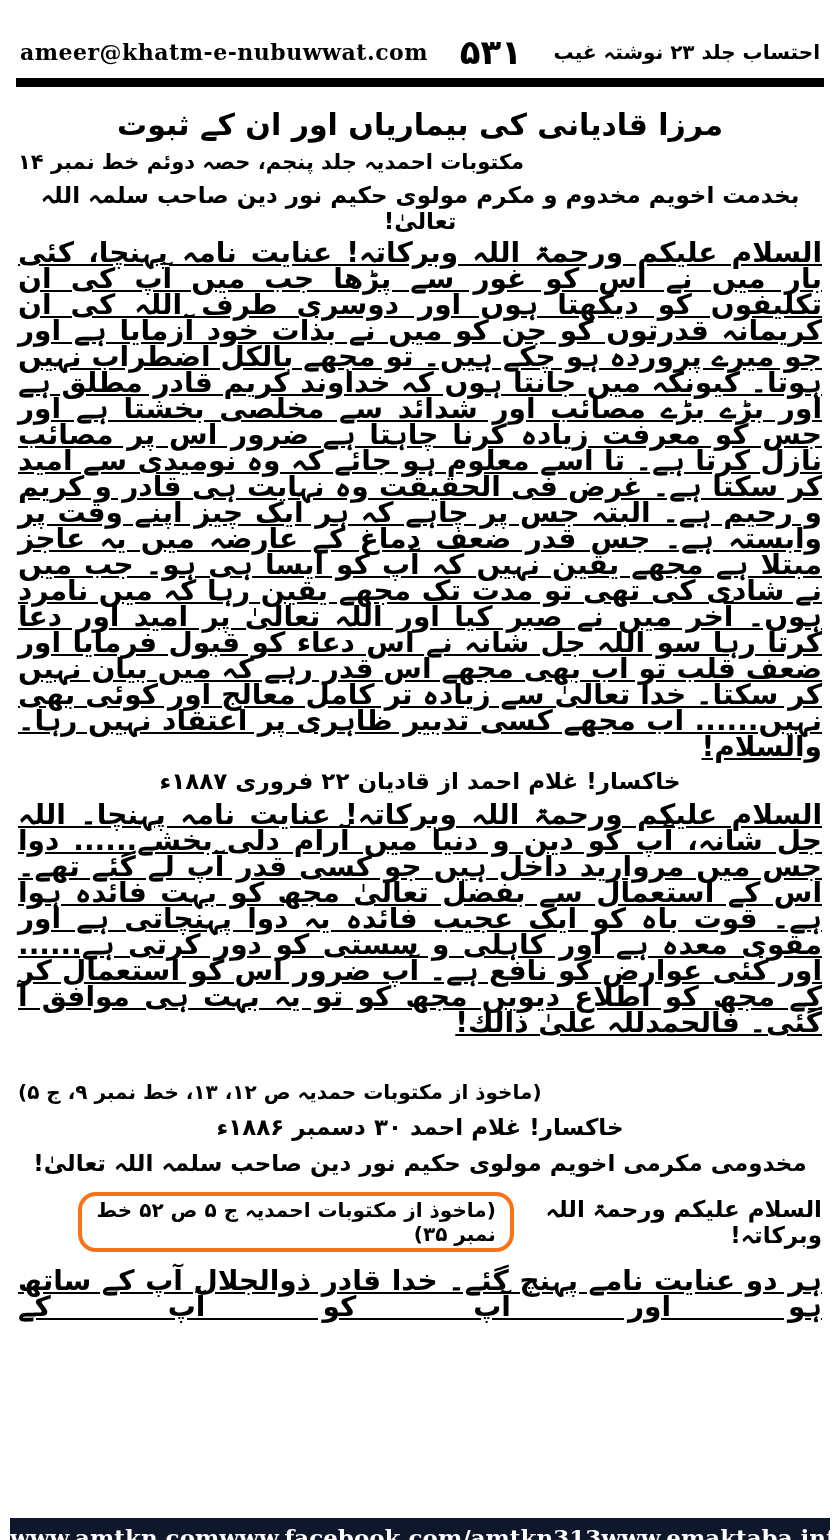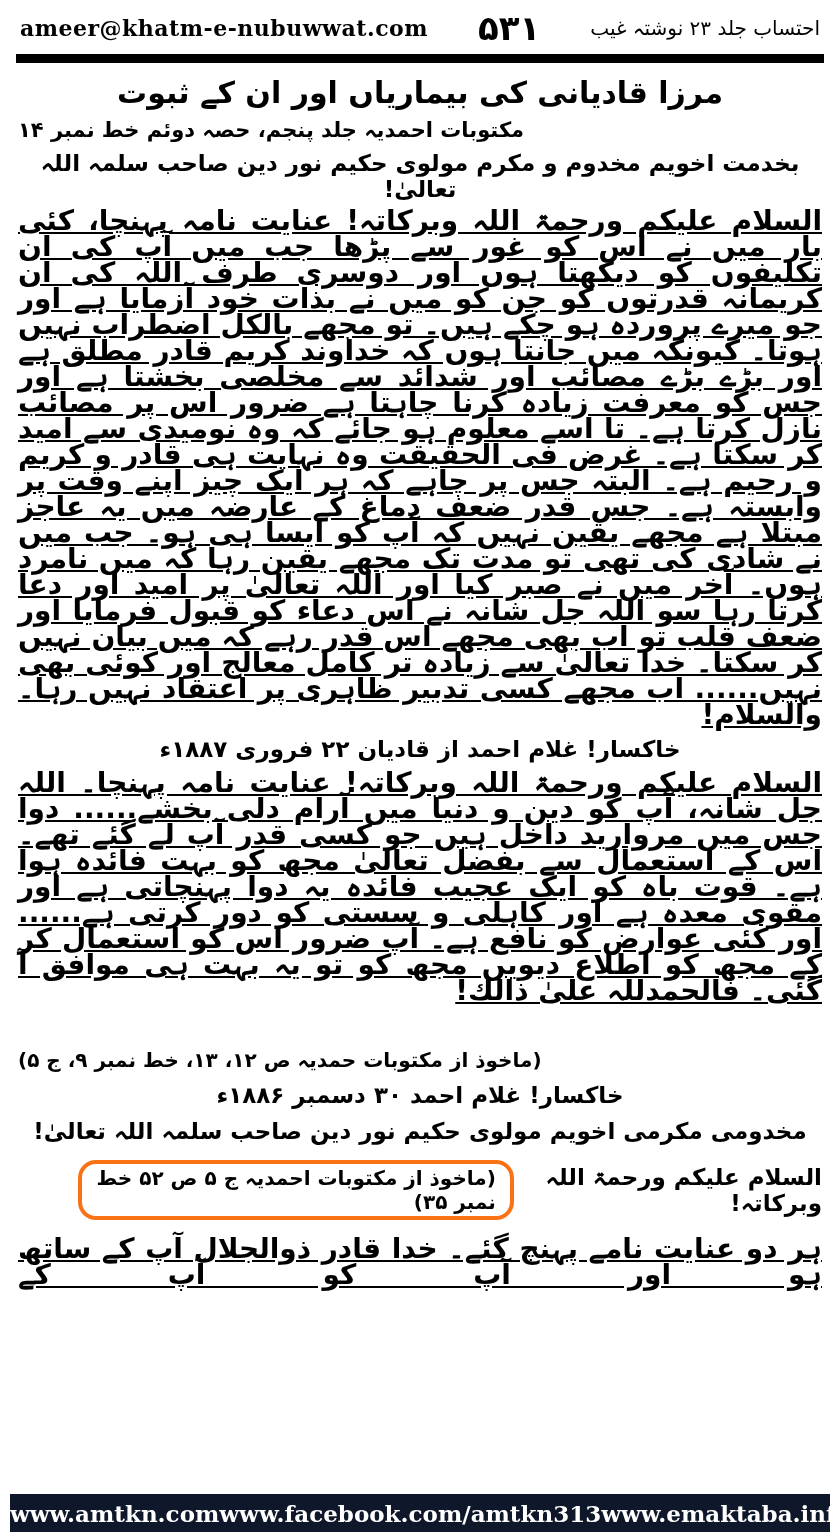--- a/index.html
+++ b/index.html
@@ -13,53 +13,54 @@
     position: relative;
   }
   .page { width: 100%; height: 100%; position: relative; }
 
   
   .header {
     display: flex;
     justify-content: space-between;
     align-items: center;
     padding: 8px 20px 2px 20px;
+    margin-top: 24px;
   }
   .header-email {
     font-family: "DejaVu Serif", serif;
     font-weight: bold;
     font-size: 22px;
     letter-spacing: 0.5px;
   }
   .header-page {
     font-size: 34px;
     font-weight: bold;
     direction: rtl;
   }
   .header-book {
     font-size: 20px;
-    font-weight: normal;
+    font-weight: bold;
     direction: rtl;
   }
   .rule {
     height: 9px;
     background: #000000;
     margin: 4px 16px 0 16px;
   }
 
   
   .content {
     direction: rtl;
     padding: 8px 18px 0 18px;
     font-weight: bold;
   }
   .title {
     text-align: center;
     font-size: 30px;
-    margin: 4px 0 8px 0;
+    margin: 12px 0 8px 0;
   }
   .subtitle {
     text-align: left;
     font-size: 21px;
     margin-bottom: 8px;
   }
   .salutation {
     font-size: 23px;
     margin: 6px 0;
   }

